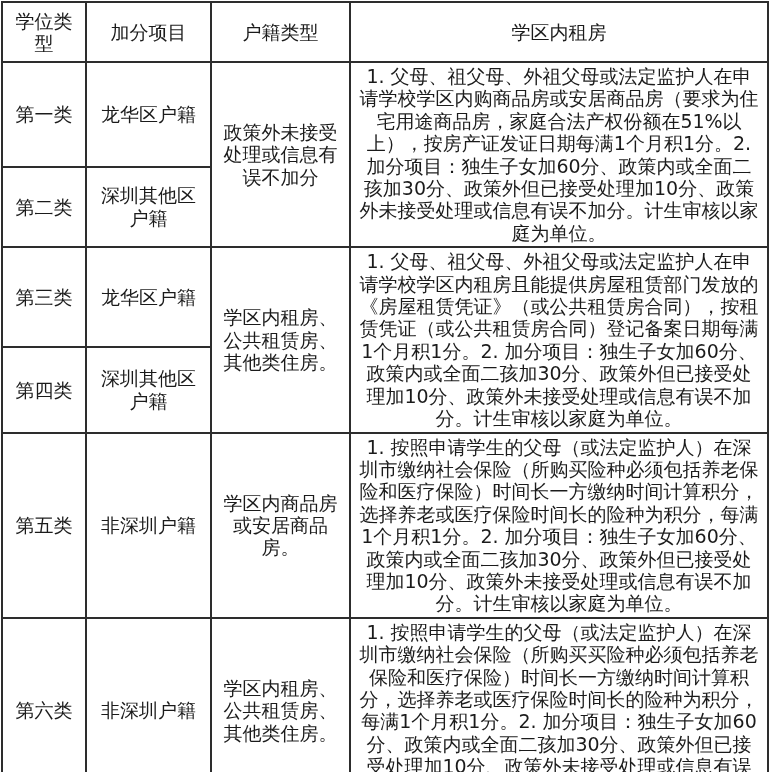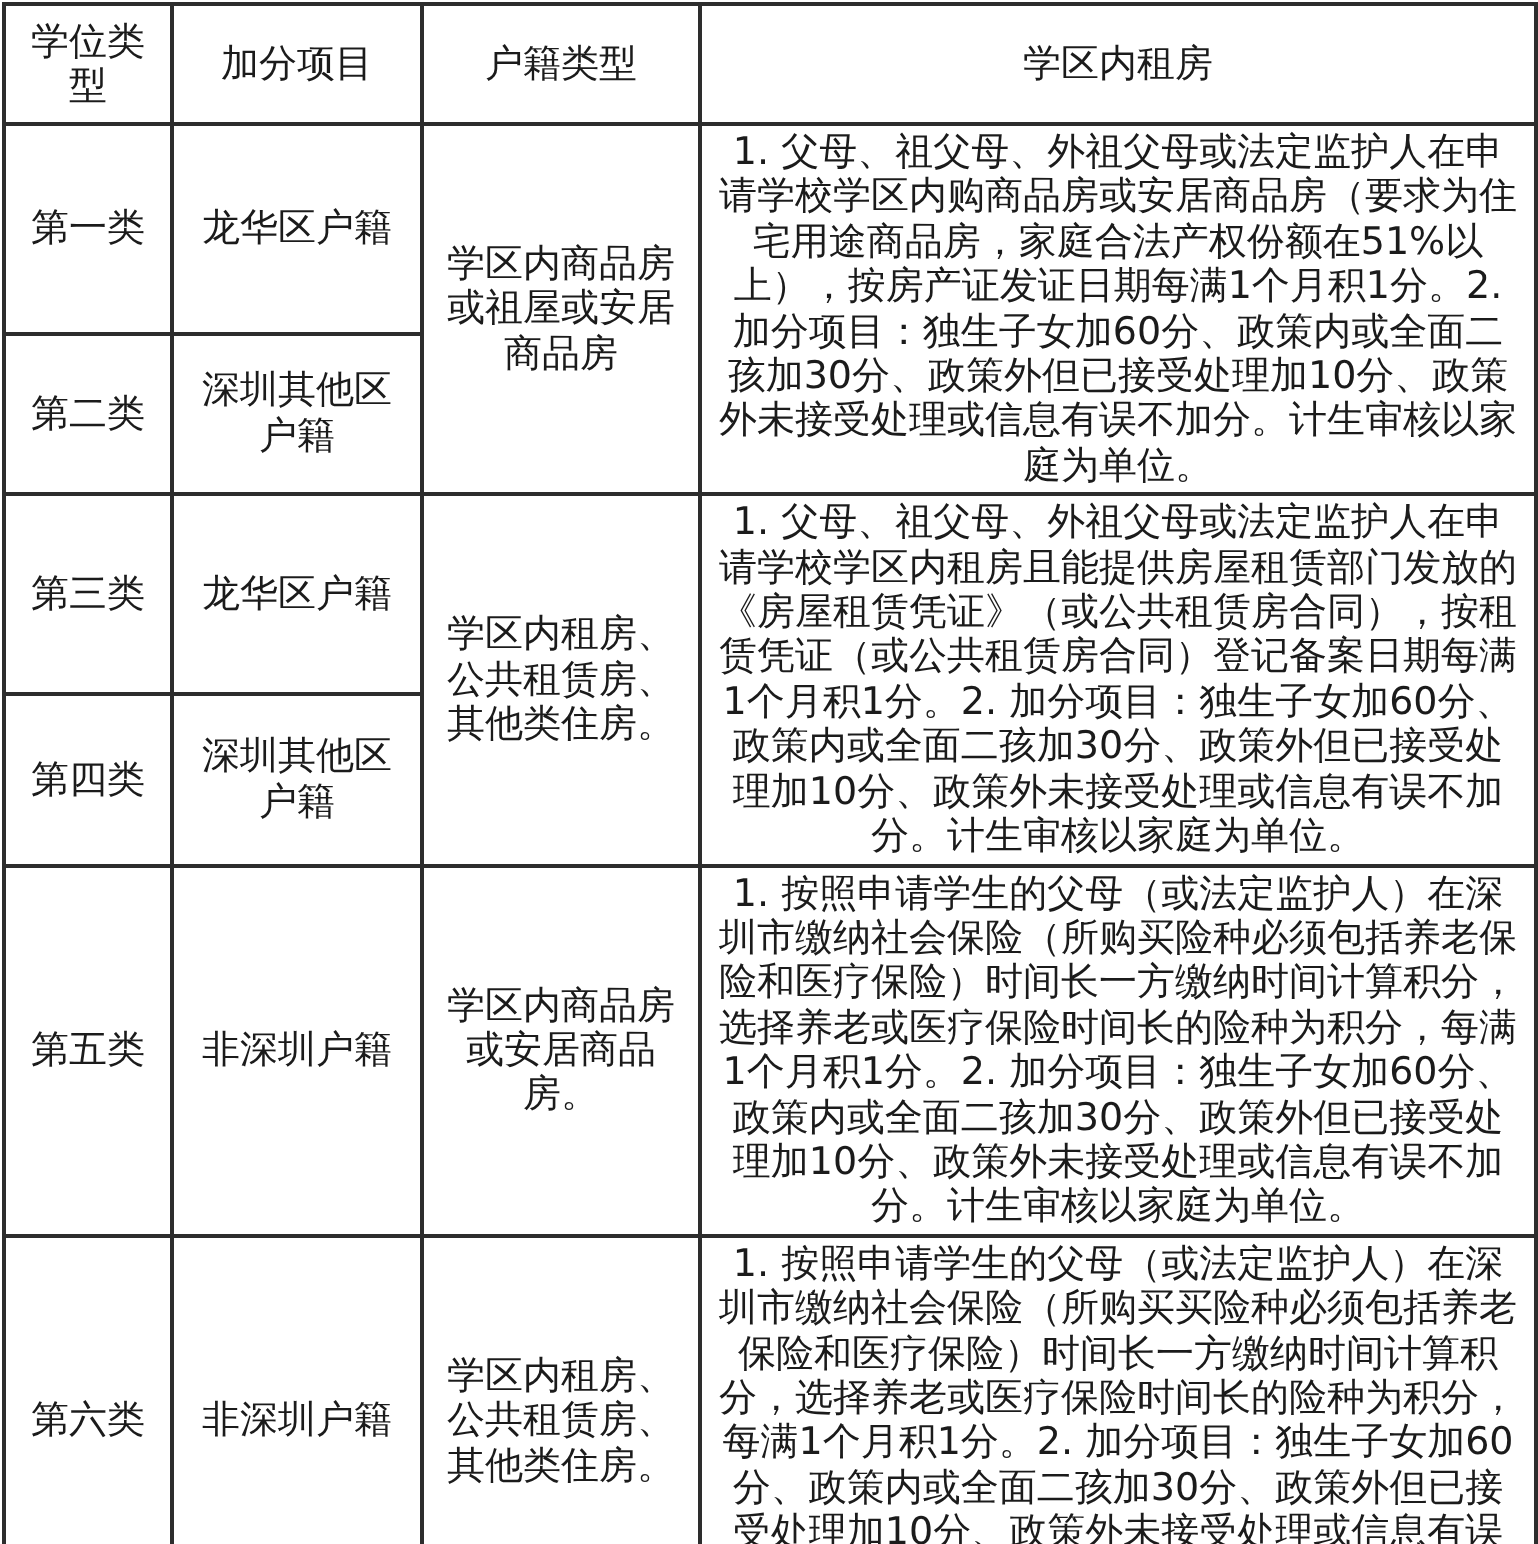--- a/index.html
+++ b/index.html
@@ -68,21 +68,21 @@
         <tr class="r-header">
       <th class="th-degree">学位类型</th>
       <th>加分项目</th>
       <th>户籍类型</th>
       <th>学区内租房</th>
     </tr>
 
     <tr class="r-1">
       <td>第一类</td>
       <td>龙华区户籍</td>
-      <td rowspan="2">学区内商品房或祖屋或安居商品房</td>
+      <td rowspan="2">政策外未接受处理或信息有误不加分</td>
       <td rowspan="2" class="cell-points">1. 父母、祖父母、外祖父母或法定监护人在申请学校学区内购商品房或安居商品房（要求为住宅用途商品房，家庭合法产权份额在51%以上），按房产证发证日期每满1个月积1分。2. 加分项目：独生子女加60分、政策内或全面二孩加30分、政策外但已接受处理加10分、政策外未接受处理或信息有误不加分。计生审核以家庭为单位。</td>
     </tr>
     <tr class="r-2">
       <td>第二类</td>
       <td>深圳其他区户籍</td>
     </tr>
 
     <tr class="r-3">
       <td>第三类</td>
       <td>龙华区户籍</td>

